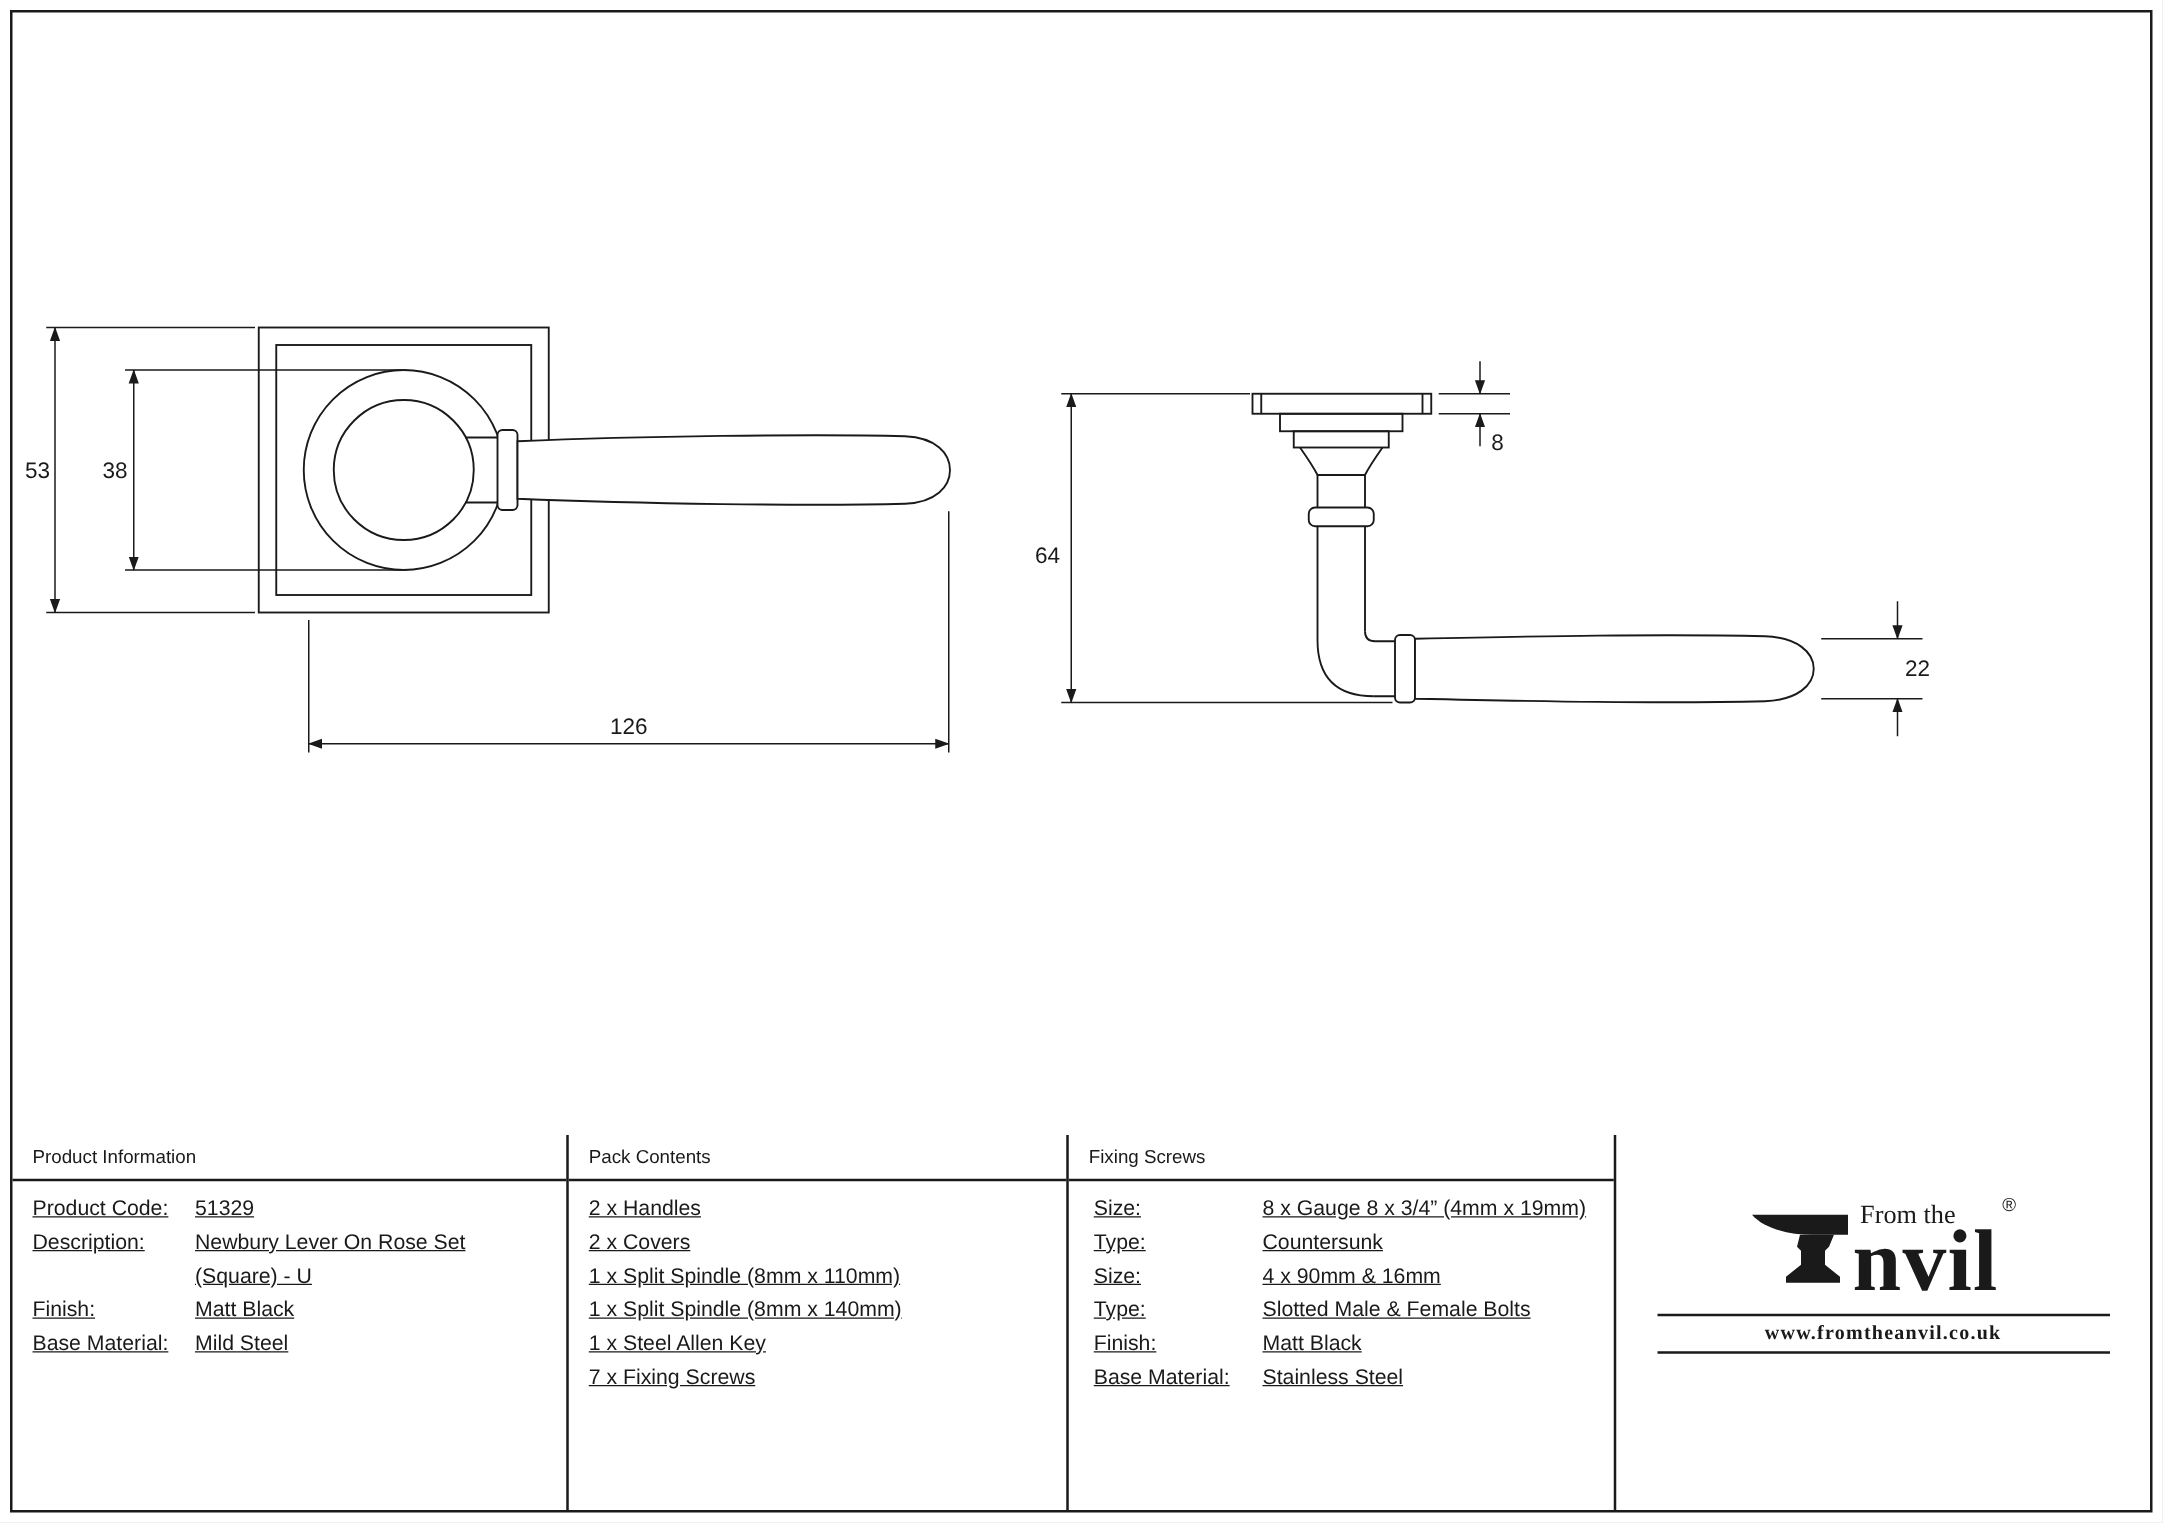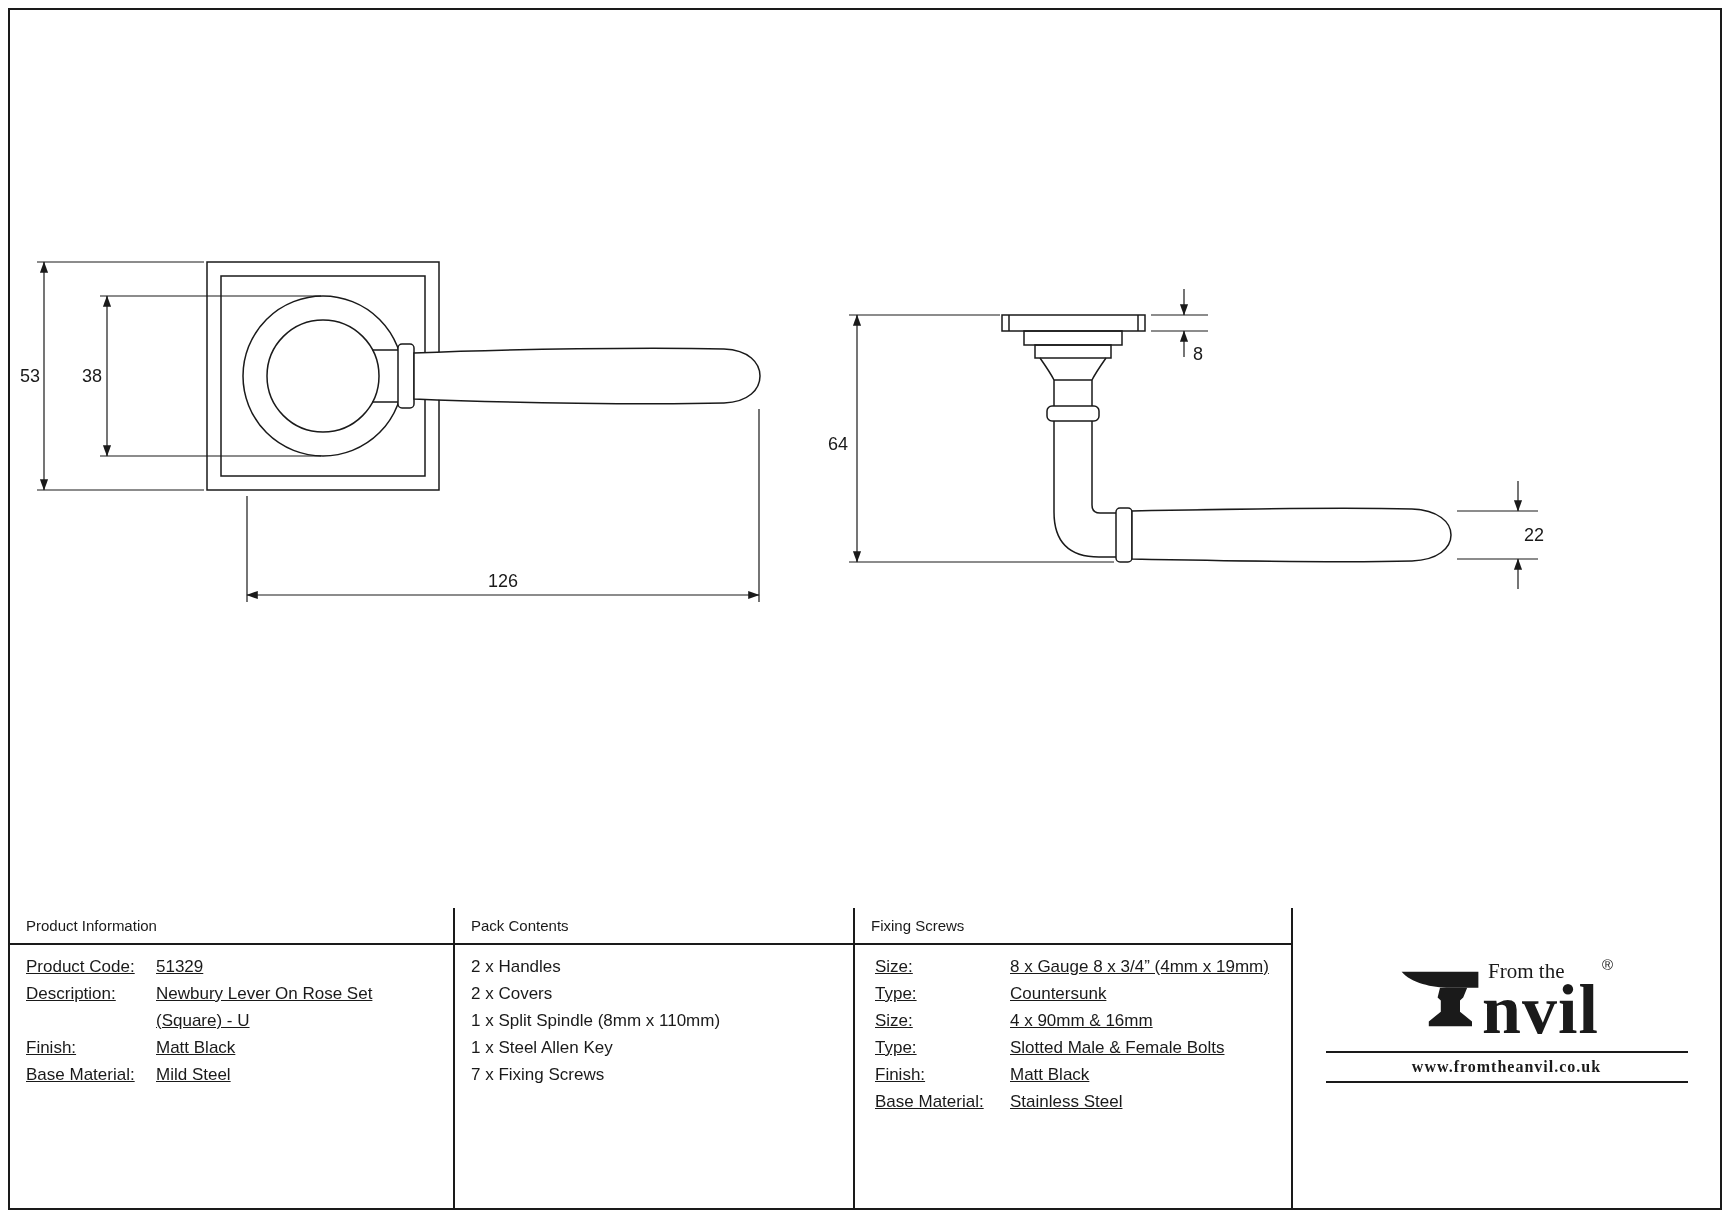--- a/index.html
+++ b/index.html
@@ -40,21 +40,21 @@
     border-bottom:2px solid #1a1a1a;
     display:flex;align-items:center;
     padding:0 16px;
     font-size:15px;
   }
   .col-body{padding:8px 10px 0 16px;font-size:17px;}
   .col-body.fix{padding-left:20px;}
   .kv{display:grid;grid-template-columns:130px 1fr;line-height:27px;text-decoration:underline;}
   .kv.fix{grid-template-columns:135px 1fr;}
   .kv-value{padding-right:4px;}
-  .pack-list{list-style:none;margin:0;padding:0;line-height:27px;}
+  .pack-list{list-style:none;margin:0;padding:0;line-height:27px;text-decoration:underline;}
 
   
   .logo-cell{
     display:flex;flex-direction:column;align-items:center;
     padding-top:48px;box-sizing:border-box;
   }
   .logo-top{display:flex;align-items:flex-end;}
   .anvil-icon{width:80px;height:86px;margin-right:2px;}
   .logo-words{display:flex;flex-direction:column;}
   .from-the{
@@ -173,20 +173,21 @@
 
       <div class="col bordered">
         <div class="col-header">
           <span>Pack Contents</span>
         </div>
         <div class="col-body">
           <ul class="pack-list">
             <li>2 x Handles</li>
             <li>2 x Covers</li>
             <li>1 x Split Spindle (8mm x 110mm)</li>
+            <li>1 x Split Spindle (8mm x 140mm)</li>
             <li>1 x Steel Allen Key</li>
             <li>7 x Fixing Screws</li>
           </ul>
         </div>
       </div>
 
       <div class="col bordered">
         <div class="col-header">
           <span>Fixing Screws</span>
         </div>

